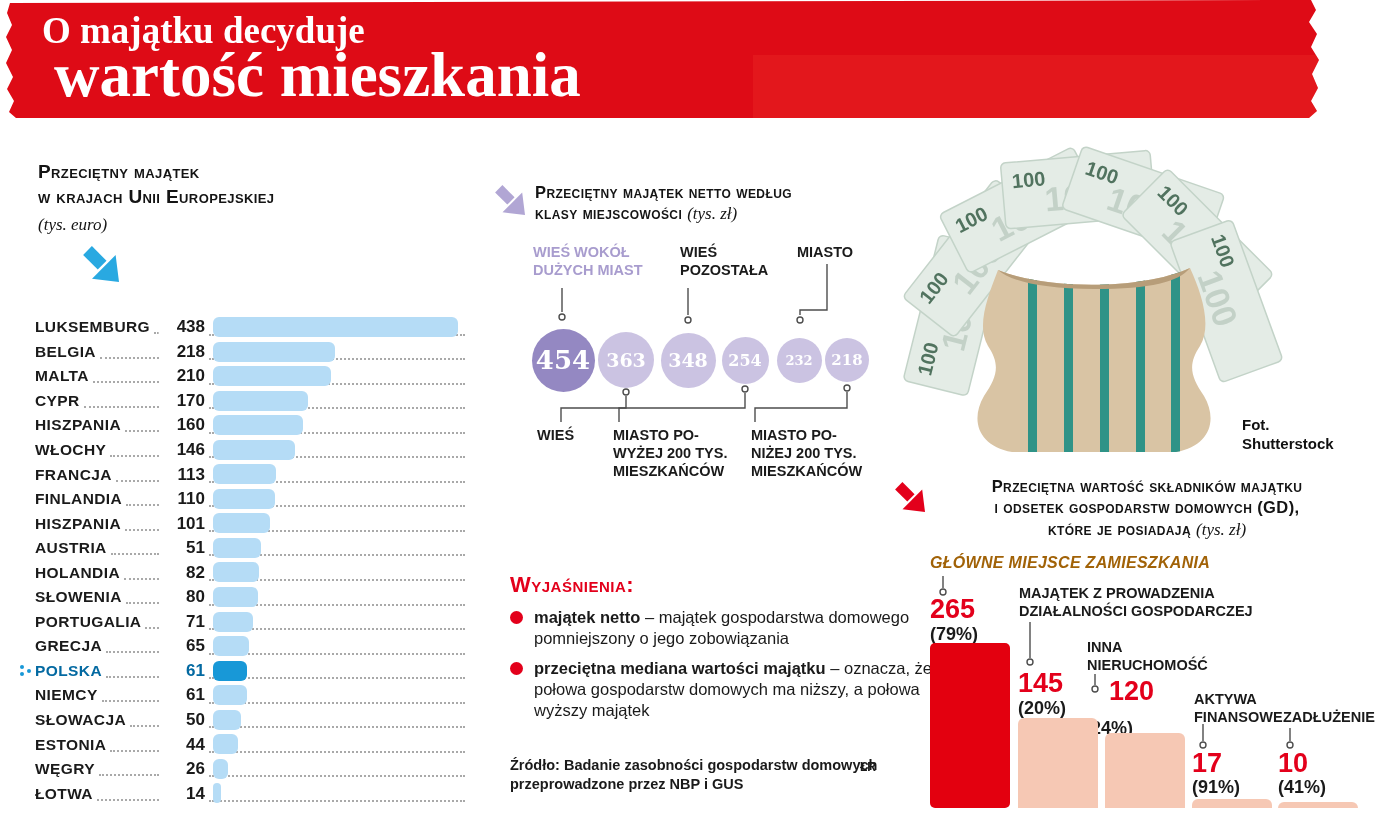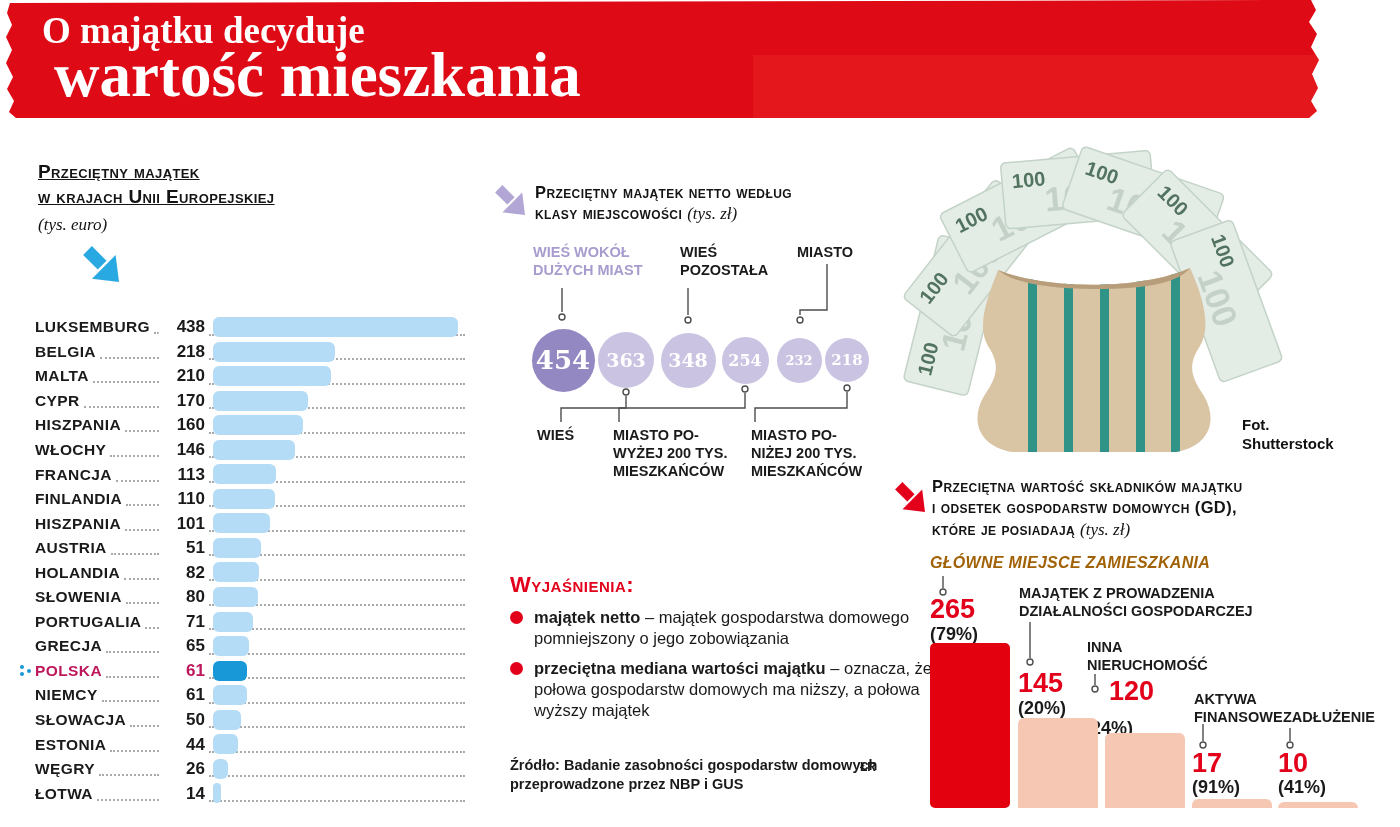--- a/index.html
+++ b/index.html
@@ -24,32 +24,32 @@
     font-weight:700;font-size:63px;color:#ffffff;line-height:1;}
 
   
   .h-title{font-variant:small-caps;font-weight:800;letter-spacing:.4px;line-height:1.3;color:#141414;}
   .h-unit{font-family:"Liberation Serif",serif;font-style:italic;font-weight:400;font-size:17px;
     font-variant:normal;letter-spacing:0;color:#141414;}
   .arrow-icon{display:block;}
 
   
   .eu{left:35px;top:160px;width:430px;height:655px;}
-  .eu-title{left:3px;top:0;font-size:19px;text-decoration:underline;}
+  .eu-title{left:3px;top:0;font-size:19px;}
   .eu-unit{left:3px;top:55px;}
   .eu-arrow{left:48px;top:86px;width:36px;height:36px;}
   .eu-rows{left:0;top:155px;width:430px;}
   .eu-row{display:flex;align-items:center;height:24.55px;position:relative;}
   .eu-row .c-label{font-size:15.5px;font-weight:600;letter-spacing:.4px;white-space:nowrap;}
   .eu-row .lead{flex:1;border-bottom:2px dotted #a9a9a9;transform:translateY(6px);margin:0 4px;}
   .eu-row .c-val{width:42px;text-align:right;font-size:17px;font-weight:800;}
   .eu-row .barzone{width:258px;height:100%;position:relative;margin-left:2px;}
   .eu-row .barzone::before{content:'';position:absolute;left:2px;right:0;bottom:4px;border-bottom:2px dotted #a9a9a9;}
   .eu-row .bar{position:absolute;left:6px;top:2px;height:20px;border-radius:6px;background:#b5dcf6;}
-  .eu-row.hl .c-label,.eu-row.hl .c-val{color:#be185d;}
+  .eu-row.hl .c-label,.eu-row.hl .c-val{color:#0369a1;}
   .eu-row.hl .bar{background:#1898d7;}
   .pmark{position:absolute;left:-15px;top:13px;width:4px;height:4px;border-radius:50%;background:#1898d7;
     box-shadow:0 -7px 0 #1898d7,7px -3px 0 #1898d7;}
 
   
   .loc{left:495px;top:182px;width:405px;height:330px;}
   .loc-arrow{left:0;top:3px;width:30px;height:30px;}
   .loc-title{left:40px;top:0;width:350px;font-size:16.5px;}
   .loc-panel{left:0;top:58px;width:405px;height:272px;}
   .bubble{position:absolute;border-radius:50%;background:#cbc3e2;color:#fff;display:flex;
@@ -70,21 +70,21 @@
   
   .photo{left:880px;top:118px;width:470px;height:352px;}
   .note rect{fill:#e4ece6;stroke:#c3d3c8;stroke-width:1.5;}
   .note-num{font-family:"Liberation Sans",sans-serif;font-weight:700;font-size:20px;fill:#51735f;}
   .note-num.ghost{font-size:34px;opacity:.22;}
   .photo-credit{font-family:"Liberation Sans",sans-serif;font-weight:700;font-size:15px;fill:#111;}
 
   
   .assets{left:895px;top:478px;width:495px;height:349px;}
   .assets-arrow{left:0;top:4px;width:30px;height:30px;}
-  .assets-title{left:37px;top:-2px;width:430px;font-size:16.5px;}
+  .assets-title{left:37px;top:-2px;width:430px;font-size:16.5px;text-align:center;}
   .assets-sub{left:35px;top:76px;font-variant:small-caps;font-weight:800;font-size:16px;
     letter-spacing:.3px;color:#a16207;font-style:italic;}
   .agroup-lbl{position:absolute;font-size:14.5px;font-weight:700;line-height:1.25;white-space:pre-line;}
   .aval{position:absolute;font-size:27px;font-weight:800;color:#e3001b;line-height:1;}
   .ashare{position:absolute;font-size:18px;font-weight:600;color:#1a1a1a;line-height:1;}
   .asset-bar{position:absolute;bottom:19px;width:80px;border-radius:6px 6px 0 0;background:#f6c8b4;}
   .asset-bar.hl{background:#e3000f;border-radius:5px;}
   .conn{position:absolute;left:0;top:0;pointer-events:none;}
   .conn path,.conn line{stroke:#4d4d4d;stroke-width:1.4;fill:none;}
   .conn circle{fill:#fff;stroke:#4d4d4d;stroke-width:1.4;}

